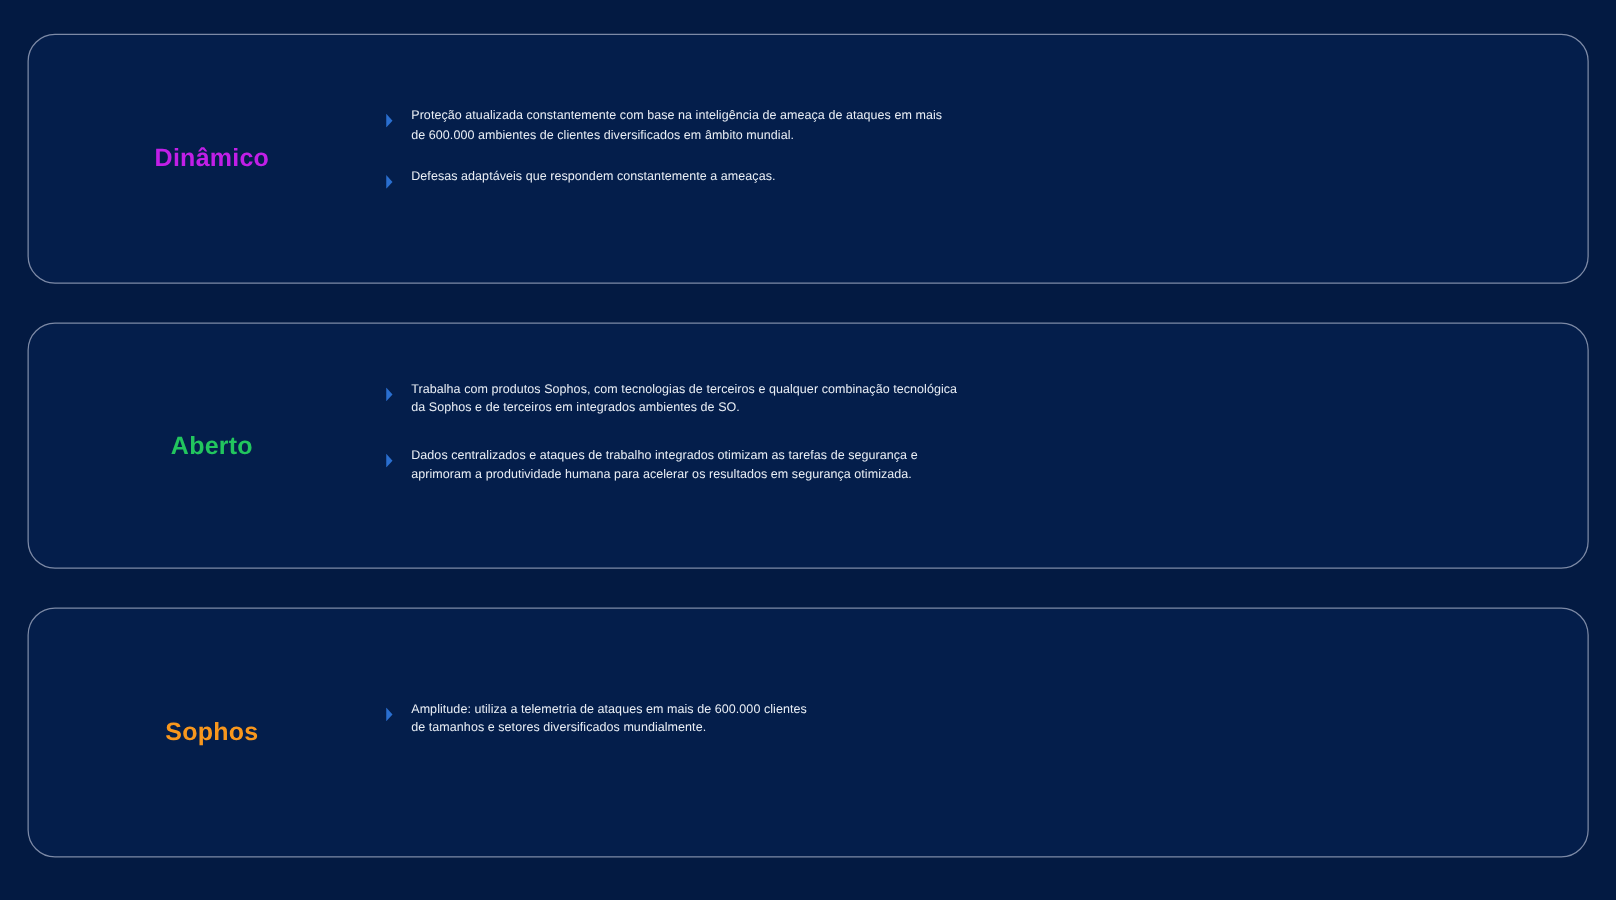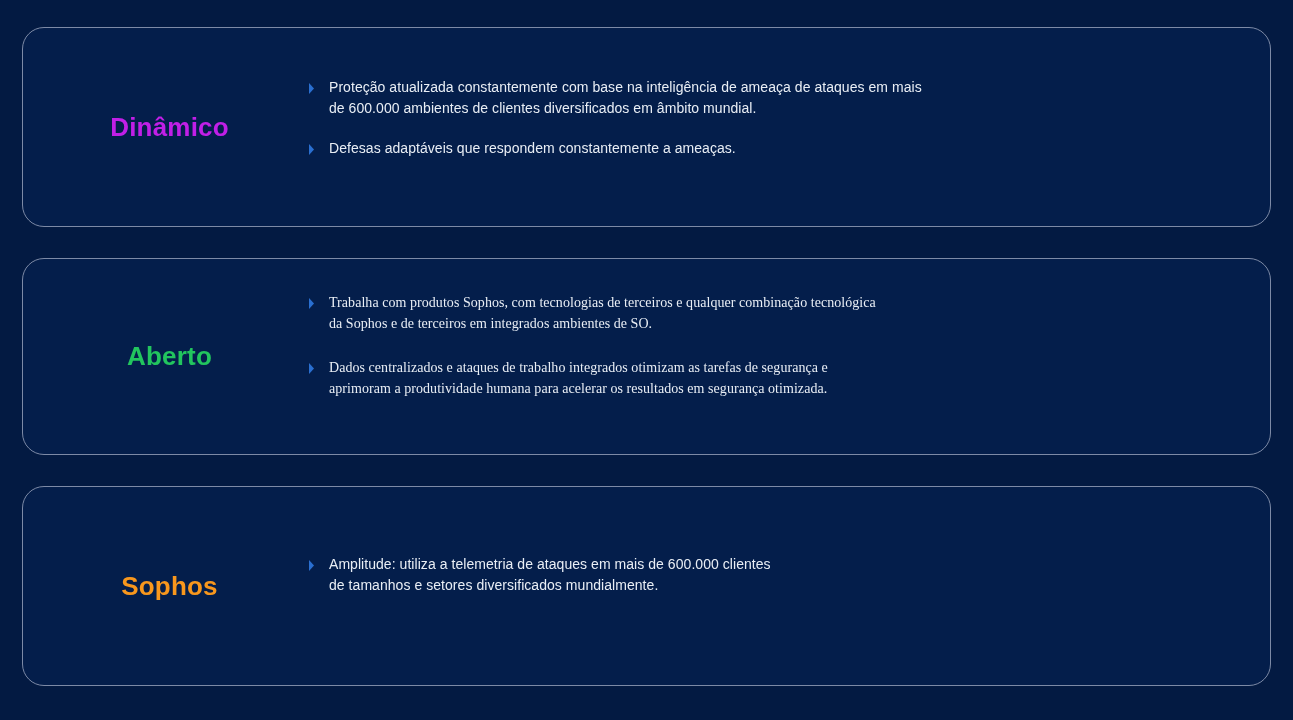--- a/index.html
+++ b/index.html
@@ -44,21 +44,21 @@
 
   .card-title-col {
     flex: 0 0 285px;
     display: flex;
     align-items: center;
     justify-content: center;
     padding-left: 8px;
   }
 
   .card-title {
-    font-size: 26px;
+    font-size: 20px;
     font-weight: bold;
     letter-spacing: 0.2px;
     line-height: 1.1;
     white-space: nowrap;
   }
 
   .title-dinamico { color: #c11fe7; }
   .title-aberto   { color: #22c55e; }
   .title-maior    { color: #f8971d; }
 
@@ -93,30 +93,30 @@
   }
 
   .bullet-marker svg {
     display: block;
     width: 7px;
     height: 11px;
   }
 
   .bullet-text {
     color: #e9eef5;
-    font-size: 14px;
+    font-size: 10px;
     line-height: 1.52;
     letter-spacing: 0.05px;
   }
 
   .bullet-text .line { display: block; white-space: nowrap; }
 
   
   .card-dinamico .bullet-item { margin-bottom: 18px; }
-  .card-aberto   .bullet-item { margin-bottom: 22px; font-family: Liberation Serif, serif; }
+  .card-aberto   .bullet-item { margin-bottom: 22px; }
   .card-maior    .bullet-item { margin-bottom: 22px; }
 </style>
 </head>
 <body>
 
 <div class="slide">
 
   <section class="card card-dinamico">
     <div class="card-title-col">
       <h2 class="card-title title-dinamico">Dinâmico</h2>

